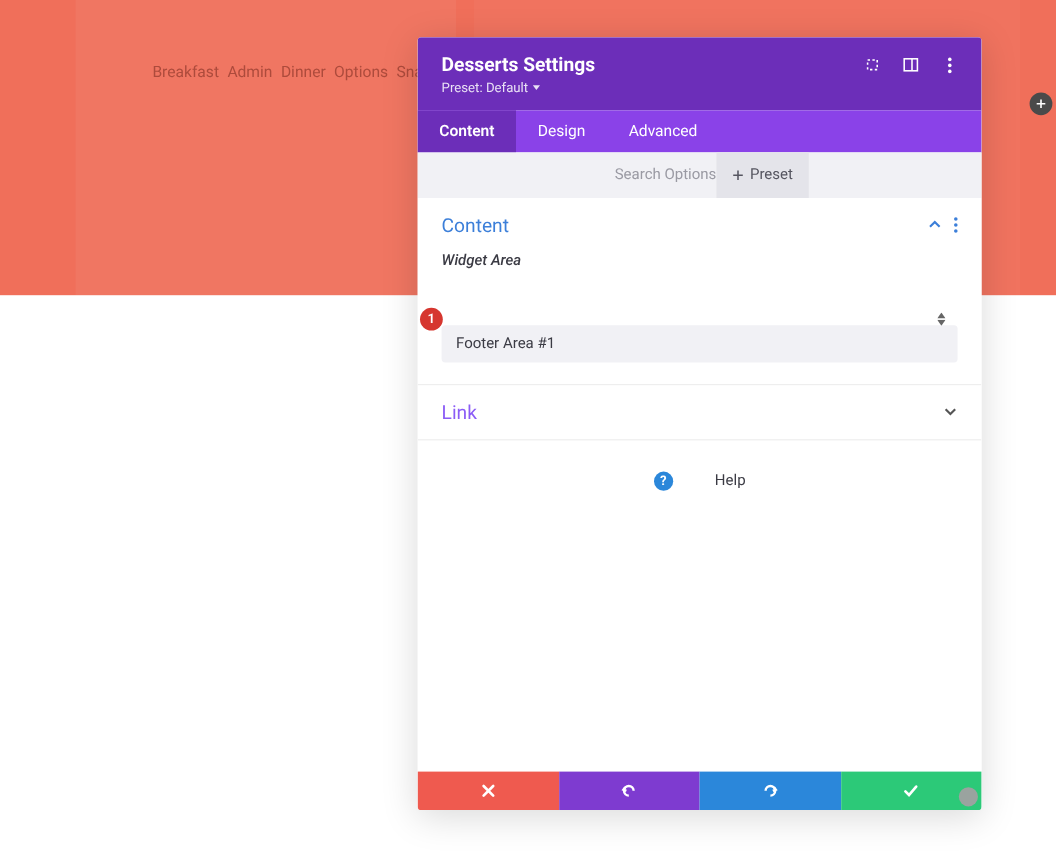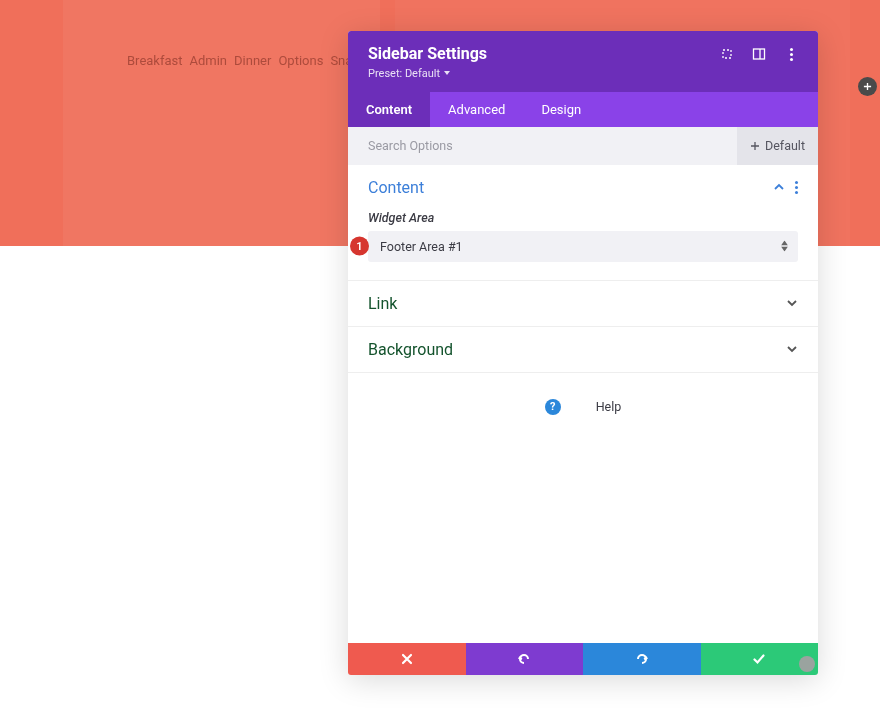--- a/index.html
+++ b/index.html
@@ -117,21 +117,21 @@
       cursor: pointer;
     }
     .tab.active {
       background: #6c2eb9;
       font-weight: 600;
     }
     .search-row {
       background: #f1f1f5;
       display: flex;
       align-items: center;
-      justify-content: space-between;
+      justify-content: center;
       padding: 0 0 0 20px;
       height: 38px;
     }
     .search-options {
       color: #9a9aa3;
       font-size: 12.5px;
     }
     .filter-btn {
       display: flex;
       align-items: center;
@@ -154,21 +154,21 @@
     }
     .section-header {
       display: flex;
       align-items: center;
       justify-content: space-between;
       padding: 13px 20px;
       cursor: pointer;
     }
     .section-title {
       font-size: 16px;
-      color: #14532d;
+      color: #8b5cf6;
     }
     .section.expanded .section-title {
       color: #3c7fd9;
     }
     .section-toggle {
       display: flex;
       align-items: center;
       gap: 10px;
       color: #3c7fd9;
     }
@@ -192,20 +192,21 @@
     .select-field {
       width: 100%;
       background: #f1f1f5;
       border: none;
       border-radius: 3px;
       padding: 8px 12px;
       font-size: 12.5px;
       color: #3b3b44;
       appearance: none;
       cursor: pointer;
+      margin-top: 40px;
     }
     .select-arrows {
       position: absolute;
       right: 10px;
       top: 50%;
       transform: translateY(-50%);
       display: flex;
       flex-direction: column;
       gap: 1px;
       pointer-events: none;
@@ -327,21 +328,21 @@
 
 <div class="add-badge">
   <svg viewBox="0 0 10 10" width="9" height="9">
       <path d="M5 1v8M1 5h8" stroke="currentColor" stroke-width="1.5" fill="none"></path>
     </svg>
 </div>
 
 <div class="modal">
   <div class="modal-header">
     <div class="modal-header-left">
-      <div class="modal-title">Sidebar Settings</div>
+      <div class="modal-title">Desserts Settings</div>
       <div class="modal-preset">
         <span>Preset: Default</span>
         <span class="caret-down"></span>
       </div>
     </div>
     <div class="modal-header-icons">
       <div class="header-icon">
         <svg viewBox="0 0 14 14">
             <rect x="3" y="3" width="8" height="8" fill="none" stroke="currentColor" stroke-width="1.3" stroke-dasharray="2,2"></rect>
           </svg>
@@ -357,31 +358,31 @@
             <span></span>
             <span></span>
             <span></span>
           </div>
       </div>
     </div>
   </div>
 
   <div class="tabs">
     <div class="tab active">Content</div>
+    <div class="tab">Design</div>
     <div class="tab">Advanced</div>
-    <div class="tab">Design</div>
   </div>
 
   <div class="search-row">
     <div class="search-options">Search Options</div>
     <div class="filter-btn">
       <svg viewBox="0 0 10 10">
           <path d="M5 1v8M1 5h8" stroke="currentColor" stroke-width="1.3" fill="none"></path>
         </svg>
-      <span>Default</span>
+      <span>Preset</span>
     </div>
   </div>
 
   <div class="panel-body">
     <div class="section expanded">
       <div class="section-header">
         <div class="section-title">Content</div>
         <div class="section-toggle">
           <svg class="chevron" viewBox="0 0 12 12">
               <path d="M2 8l4-4 4 4" fill="none" stroke="#3c7fd9" stroke-width="1.8"></path>
@@ -414,28 +415,20 @@
 
     <div class="section">
       <div class="section-header">
         <div class="section-title">Link</div>
         <svg class="chevron" viewBox="0 0 12 12">
             <path d="M2 4l4 4 4-4" fill="none" stroke="#555" stroke-width="1.8"></path>
           </svg>
       </div>
     </div>
 
-    <div class="section">
-      <div class="section-header">
-        <div class="section-title">Background</div>
-        <svg class="chevron" viewBox="0 0 12 12">
-            <path d="M2 4l4 4 4-4" fill="none" stroke="#555" stroke-width="1.8"></path>
-          </svg>
-      </div>
-    </div>
 
 
     <div class="help-row">
       <div class="help-icon">?</div>
       <div class="help-text">Help</div>
     </div>
   </div>
 
   <div class="footer-actions">
     <div class="footer-btn btn-cancel">

